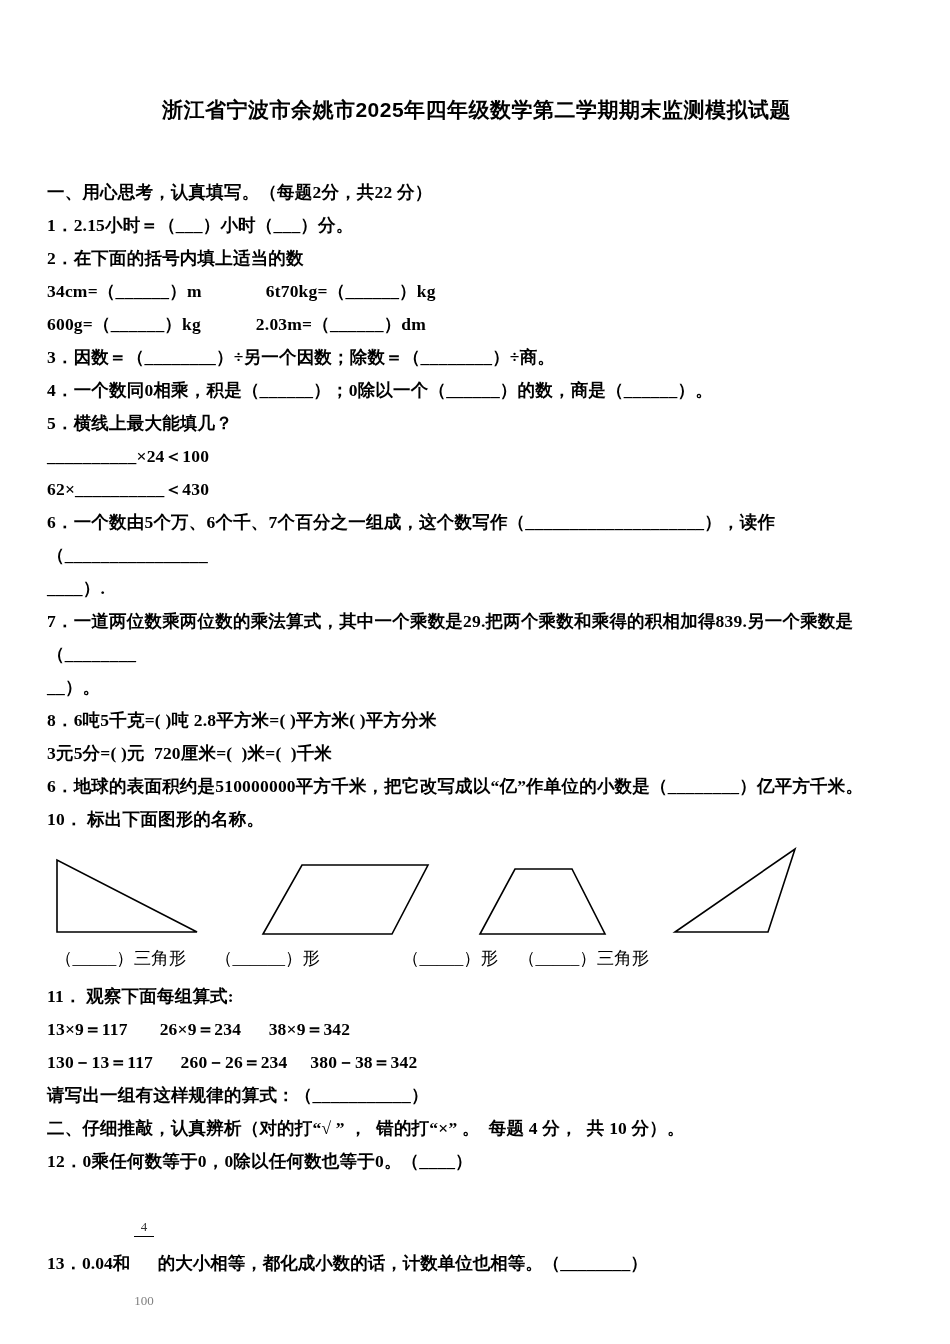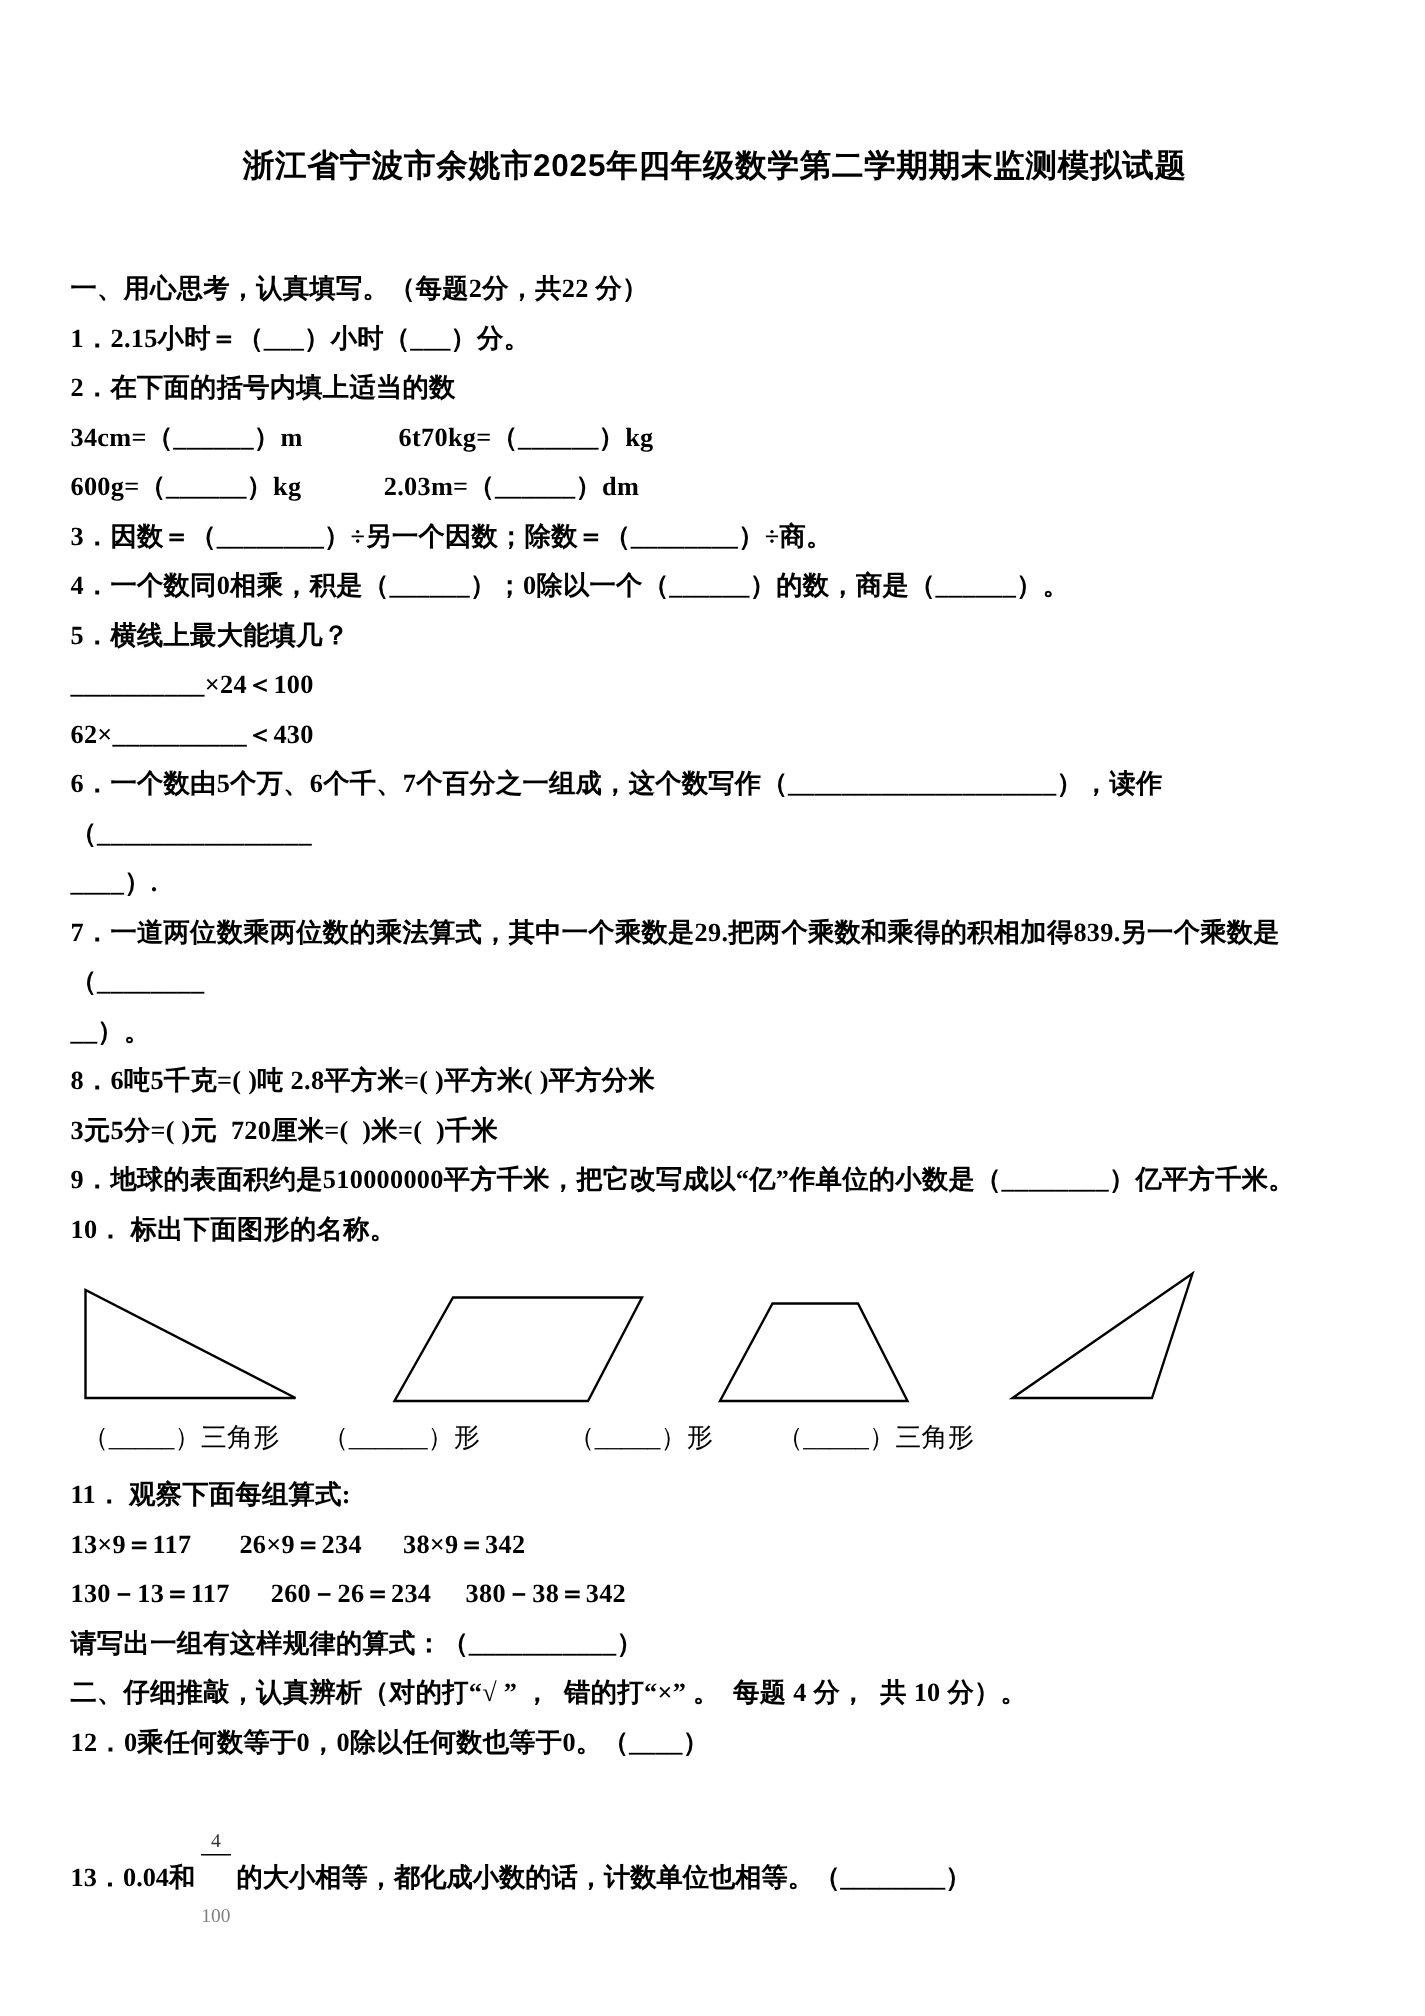--- a/index.html
+++ b/index.html
@@ -43,21 +43,21 @@
   }
   .labels-row span {
     position: absolute;
     top: 0;
     font-size: 17.5px;
     line-height: 33px;
     white-space: pre;
   }
   .lbl-0 { left: 8px; }
   .lbl-1 { left: 168px; }
-  .lbl-2 { left: 332px; }
+  .lbl-2 { left: 355px; }
   .lbl-3 { left: 471px; }
   .q13-line {
     margin-top: 10px;
     display: flex;
     align-items: center;
     font-size: 17.5px;
     font-weight: 700;
     line-height: 33px;
     white-space: pre-wrap;
   }
@@ -73,20 +73,21 @@
   .frac .num {
     display: block;
     color: #333333;
     border-bottom: 1px solid #000000;
     padding: 0 5px 1px 5px;
   }
   .frac .den {
     display: block;
     color: #808080;
     padding-top: 1px;
+    margin-top: 24px;
   }
 </style>
 </head>
 <body>
 
 <div class="page">
 
   <h1 class="title">浙江省宁波市余姚市2025年四年级数学第二学期期末监测模拟试题</h1>
 
   <p class="line">一、用心思考，认真填写。（每题2分，共22 分）</p>
@@ -98,21 +99,21 @@
   <p class="line">4．一个数同0相乘，积是（______）；0除以一个（______）的数，商是（______）。</p>
   <p class="line">5．横线上最大能填几？</p>
   <p class="line bold">__________×24＜100</p>
   <p class="line bold">62×__________＜430</p>
   <p class="line">6．一个数由5个万、6个千、7个百分之一组成，这个数写作（____________________），读作（________________</p>
   <p class="line">____）.</p>
   <p class="line">7．一道两位数乘两位数的乘法算式，其中一个乘数是29.把两个乘数和乘得的积相加得839.另一个乘数是（________</p>
   <p class="line">__）。</p>
   <p class="line bold">8．6吨5千克=( )吨 2.8平方米=( )平方米( )平方分米</p>
   <p class="line bold">3元5分=( )元  720厘米=(  )米=(  )千米</p>
-  <p class="line">9．地球的表面积约是510000000平方千米，把它改写成以“亿”作单位的小数是（________）亿平方千米。</p>
+  <p class="line">6．地球的表面积约是510000000平方千米，把它改写成以“亿”作单位的小数是（________）亿平方千米。</p>
   <p class="line">10． 标出下面图形的名称。</p>
 
   <div class="figure-row">
     <svg width="860" height="96" viewBox="0 0 860 96">
       <polygon points="10,16 10,88 150,88" fill="none" stroke="#000" stroke-width="1.6"></polygon>
       <polygon points="255,21 381,21 345,90 216,90" fill="none" stroke="#000" stroke-width="1.6"></polygon>
       <polygon points="468,25 525,25 558,90 433,90" fill="none" stroke="#000" stroke-width="1.6"></polygon>
       <polygon points="748,5 721,88 628,88" fill="none" stroke="#000" stroke-width="1.6"></polygon>
     </svg>
   </div>

